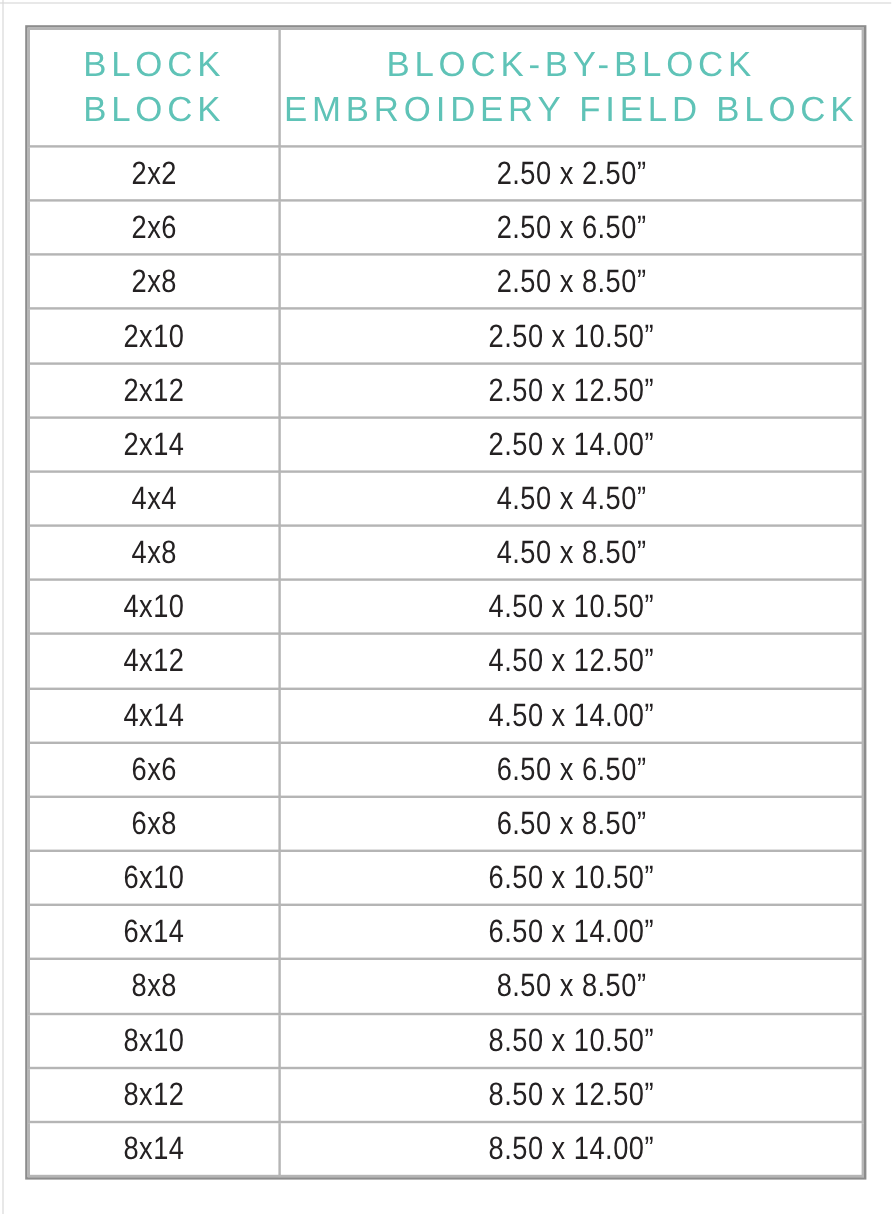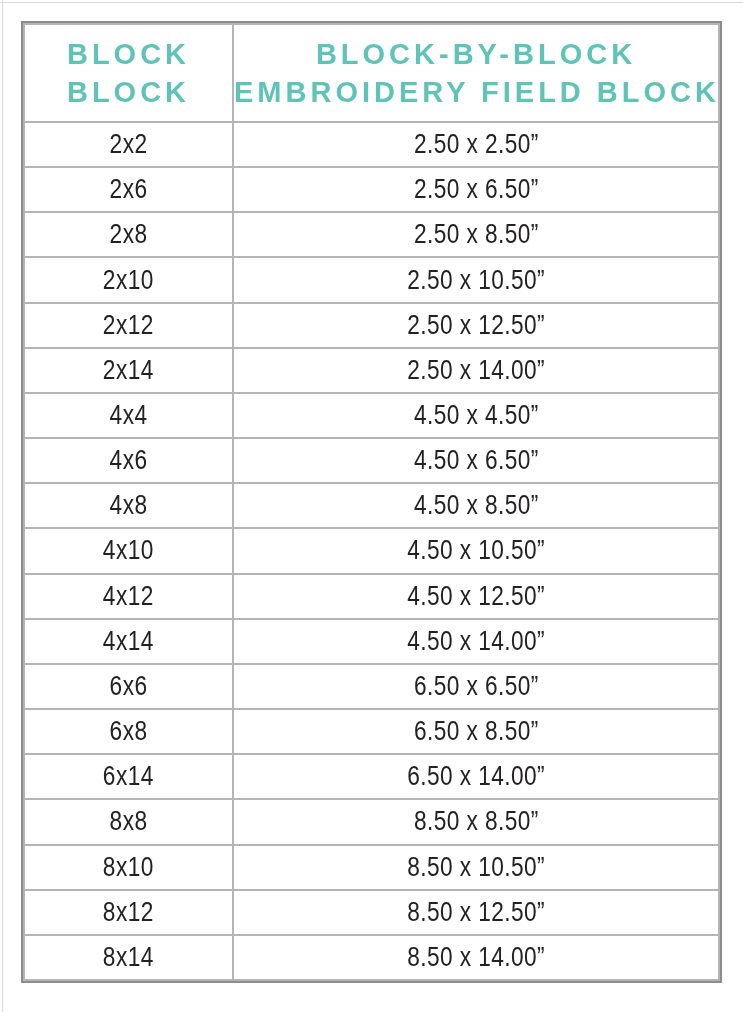--- a/index.html
+++ b/index.html
@@ -49,21 +49,21 @@
     padding: 0;
     background: #ffffff;
   }
   thead tr { height: 98px; }
   tbody tr { height: 37px; }
   .head-line {
     color: #5fc3b7;
     font-size: 29px;
     line-height: 38px;
     letter-spacing: 4px;
-    font-weight: 700;
+    font-weight: 400;
     white-space: nowrap;
   }
   .cond {
     display: inline-block;
     transform: scaleX(0.84);
     transform-origin: center center;
     font-size: 27px;
     color: #242122;
     letter-spacing: 0.5px;
     white-space: nowrap;
@@ -117,24 +117,20 @@
           </tr>
           <tr>
             <td><span class="cond">2x14</span></td>
             <td><span class="cond">2.50 x 14.00”</span></td>
           </tr>
           <tr>
             <td><span class="cond">4x4</span></td>
             <td><span class="cond">4.50 x 4.50”</span></td>
           </tr>
           <tr>
-            <td><span class="cond">4x6</span></td>
-            <td><span class="cond">4.50 x 6.50”</span></td>
-          </tr>
-          <tr>
             <td><span class="cond">4x8</span></td>
             <td><span class="cond">4.50 x 8.50”</span></td>
           </tr>
           <tr>
             <td><span class="cond">4x10</span></td>
             <td><span class="cond">4.50 x 10.50”</span></td>
           </tr>
           <tr>
             <td><span class="cond">4x12</span></td>
             <td><span class="cond">4.50 x 12.50”</span></td>
@@ -143,20 +139,24 @@
             <td><span class="cond">4x14</span></td>
             <td><span class="cond">4.50 x 14.00”</span></td>
           </tr>
           <tr>
             <td><span class="cond">6x6</span></td>
             <td><span class="cond">6.50 x 6.50”</span></td>
           </tr>
           <tr>
             <td><span class="cond">6x8</span></td>
             <td><span class="cond">6.50 x 8.50”</span></td>
+          </tr>
+          <tr>
+            <td><span class="cond">6x10</span></td>
+            <td><span class="cond">6.50 x 10.50”</span></td>
           </tr>
           <tr>
             <td><span class="cond">6x14</span></td>
             <td><span class="cond">6.50 x 14.00”</span></td>
           </tr>
           <tr>
             <td><span class="cond">8x8</span></td>
             <td><span class="cond">8.50 x 8.50”</span></td>
           </tr>
           <tr>

